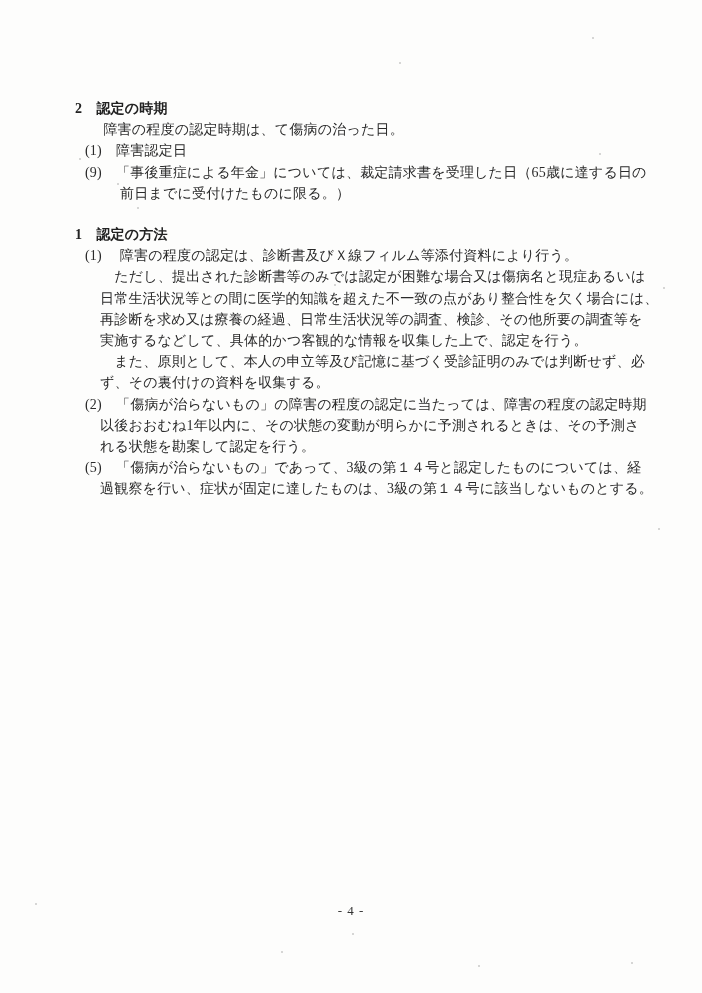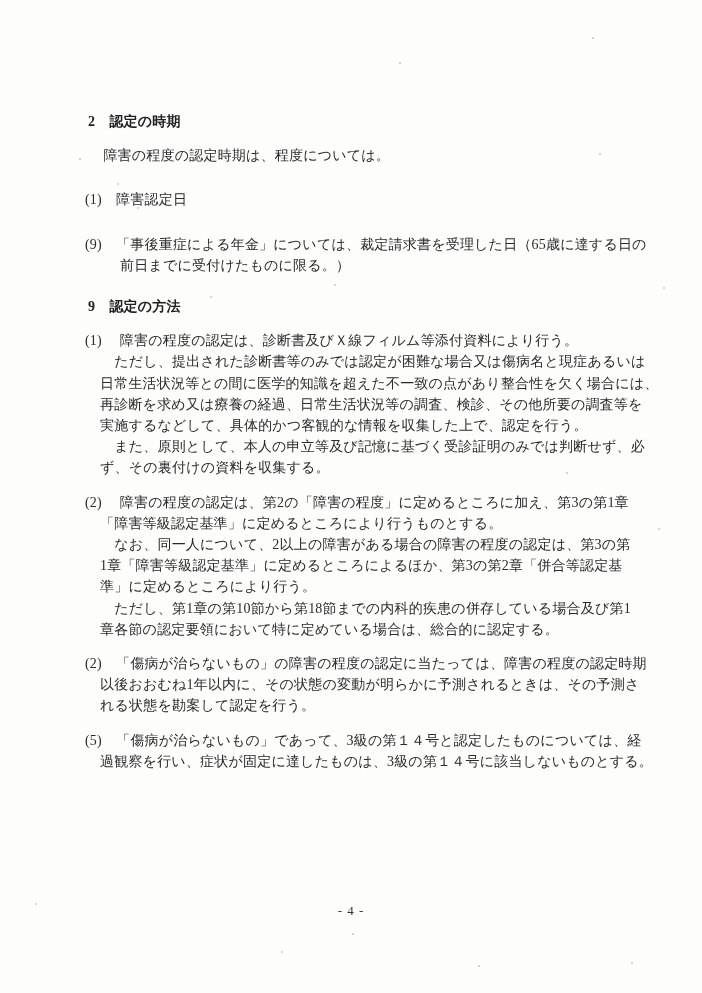--- a/index.html
+++ b/index.html
@@ -20,41 +20,39 @@
     left: 75px;
     top: 98px;
     width: 605px;
     font-size: 14px;
     line-height: 21.2px;
     letter-spacing: 0.2px;
   }
   .sec-heading {
     font-size: 14px;
     font-weight: 600;
-    margin: 13px;
+    margin: 0;
     white-space: pre;
     color: #222;
   }
   .intro {
     white-space: pre;
     margin: 0;
   }
   .item {
     white-space: pre;
     margin: 0 0 0 10px;
   }
   .hang-wide {          
     padding-left: 35px;
     text-indent: -35px;
-    margin-top: 23px;
   }
   .hang-narrow {        
     padding-left: 15px;
     text-indent: -15px;
-    margin-top: 13px;
   }
   .section-3 {
     margin-top: 20px;
   }
   .page-number {
     position: absolute;
     left: 0;
     top: 903px;
     width: 702px;
     text-align: center;
@@ -71,42 +69,35 @@
     opacity: 0.45;
   }
 </style>
 </head>
 <body>
 
 <div class="page">
 
   <section>
     <h2 class="sec-heading">2　認定の時期</h2>
-    <div class="intro">　　障害の程度の認定時期は、程度については。</div>
+    <div class="intro">　　障害の程度の認定時期は、て傷病の治った日。</div>
     <div class="item hang-wide">(1)　障害認定日</div>
     <div class="item hang-wide">(9)　「事後重症による年金」については、裁定請求書を受理した日（65歳に達する日の
 前日までに受付けたものに限る。）</div>
   </section>
 
   <section class="section-3">
-    <h2 class="sec-heading">9　認定の方法</h2>
+    <h2 class="sec-heading">1　認定の方法</h2>
     <div class="item hang-narrow">(1)　 障害の程度の認定は、診断書及びＸ線フィルム等添付資料により行う。
 　ただし、提出された診断書等のみでは認定が困難な場合又は傷病名と現症あるいは
 日常生活状況等との間に医学的知識を超えた不一致の点があり整合性を欠く場合には、
 再診断を求め又は療養の経過、日常生活状況等の調査、検診、その他所要の調査等を
 実施するなどして、具体的かつ客観的な情報を収集した上で、認定を行う。
 　また、原則として、本人の申立等及び記憶に基づく受診証明のみでは判断せず、必
 ず、その裏付けの資料を収集する。</div>
-    <div class="item hang-narrow">(2)　 障害の程度の認定は、第2の「障害の程度」に定めるところに加え、第3の第1章
-「障害等級認定基準」に定めるところにより行うものとする。
-　なお、同一人について、2以上の障害がある場合の障害の程度の認定は、第3の第
-1章「障害等級認定基準」に定めるところによるほか、第3の第2章「併合等認定基
-準」に定めるところにより行う。
-　ただし、第1章の第10節から第18節までの内科的疾患の併存している場合及び第1
-章各節の認定要領において特に定めている場合は、総合的に認定する。</div>
     <div class="item hang-narrow">(2)　「傷病が治らないもの」の障害の程度の認定に当たっては、障害の程度の認定時期
 以後おおむね1年以内に、その状態の変動が明らかに予測されるときは、その予測さ
 れる状態を勘案して認定を行う。</div>
     <div class="item hang-narrow">(5)　「傷病が治らないもの」であって、3級の第１４号と認定したものについては、経
 過観察を行い、症状が固定に達したものは、3級の第１４号に該当しないものとする。</div>
   </section>
 
 </div>
 
 <div class="page-number">- 4 -</div>

